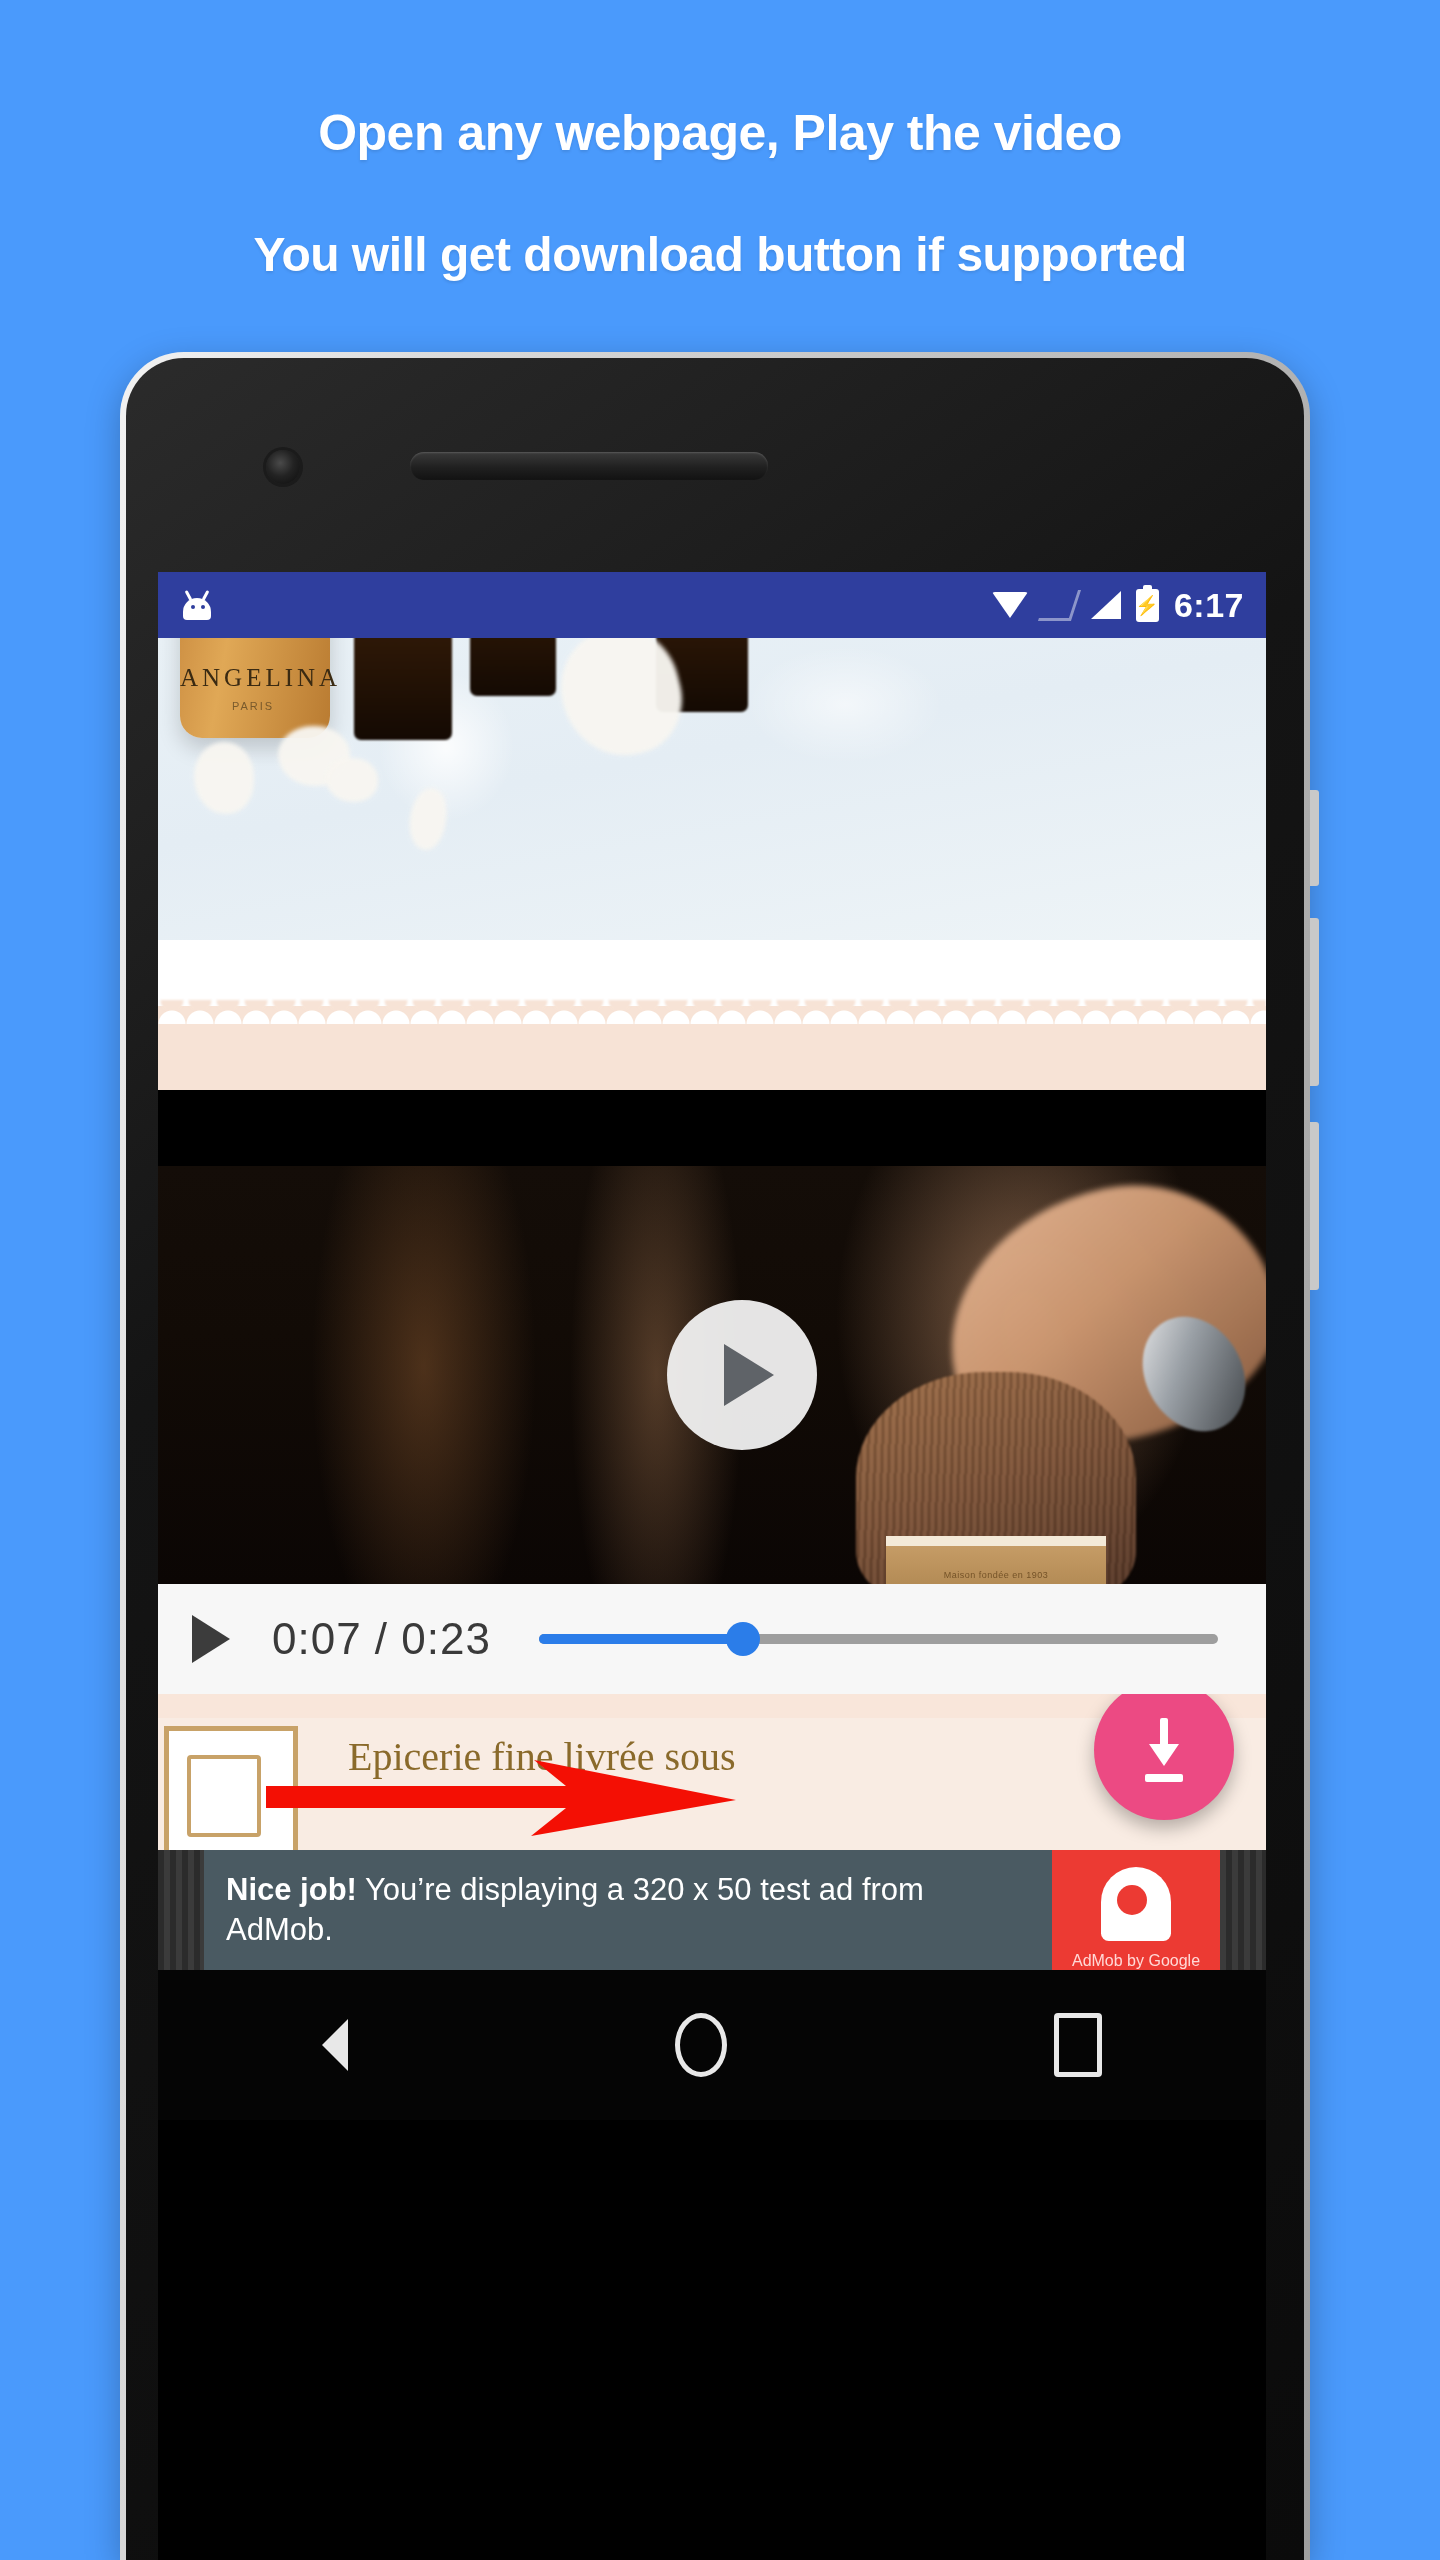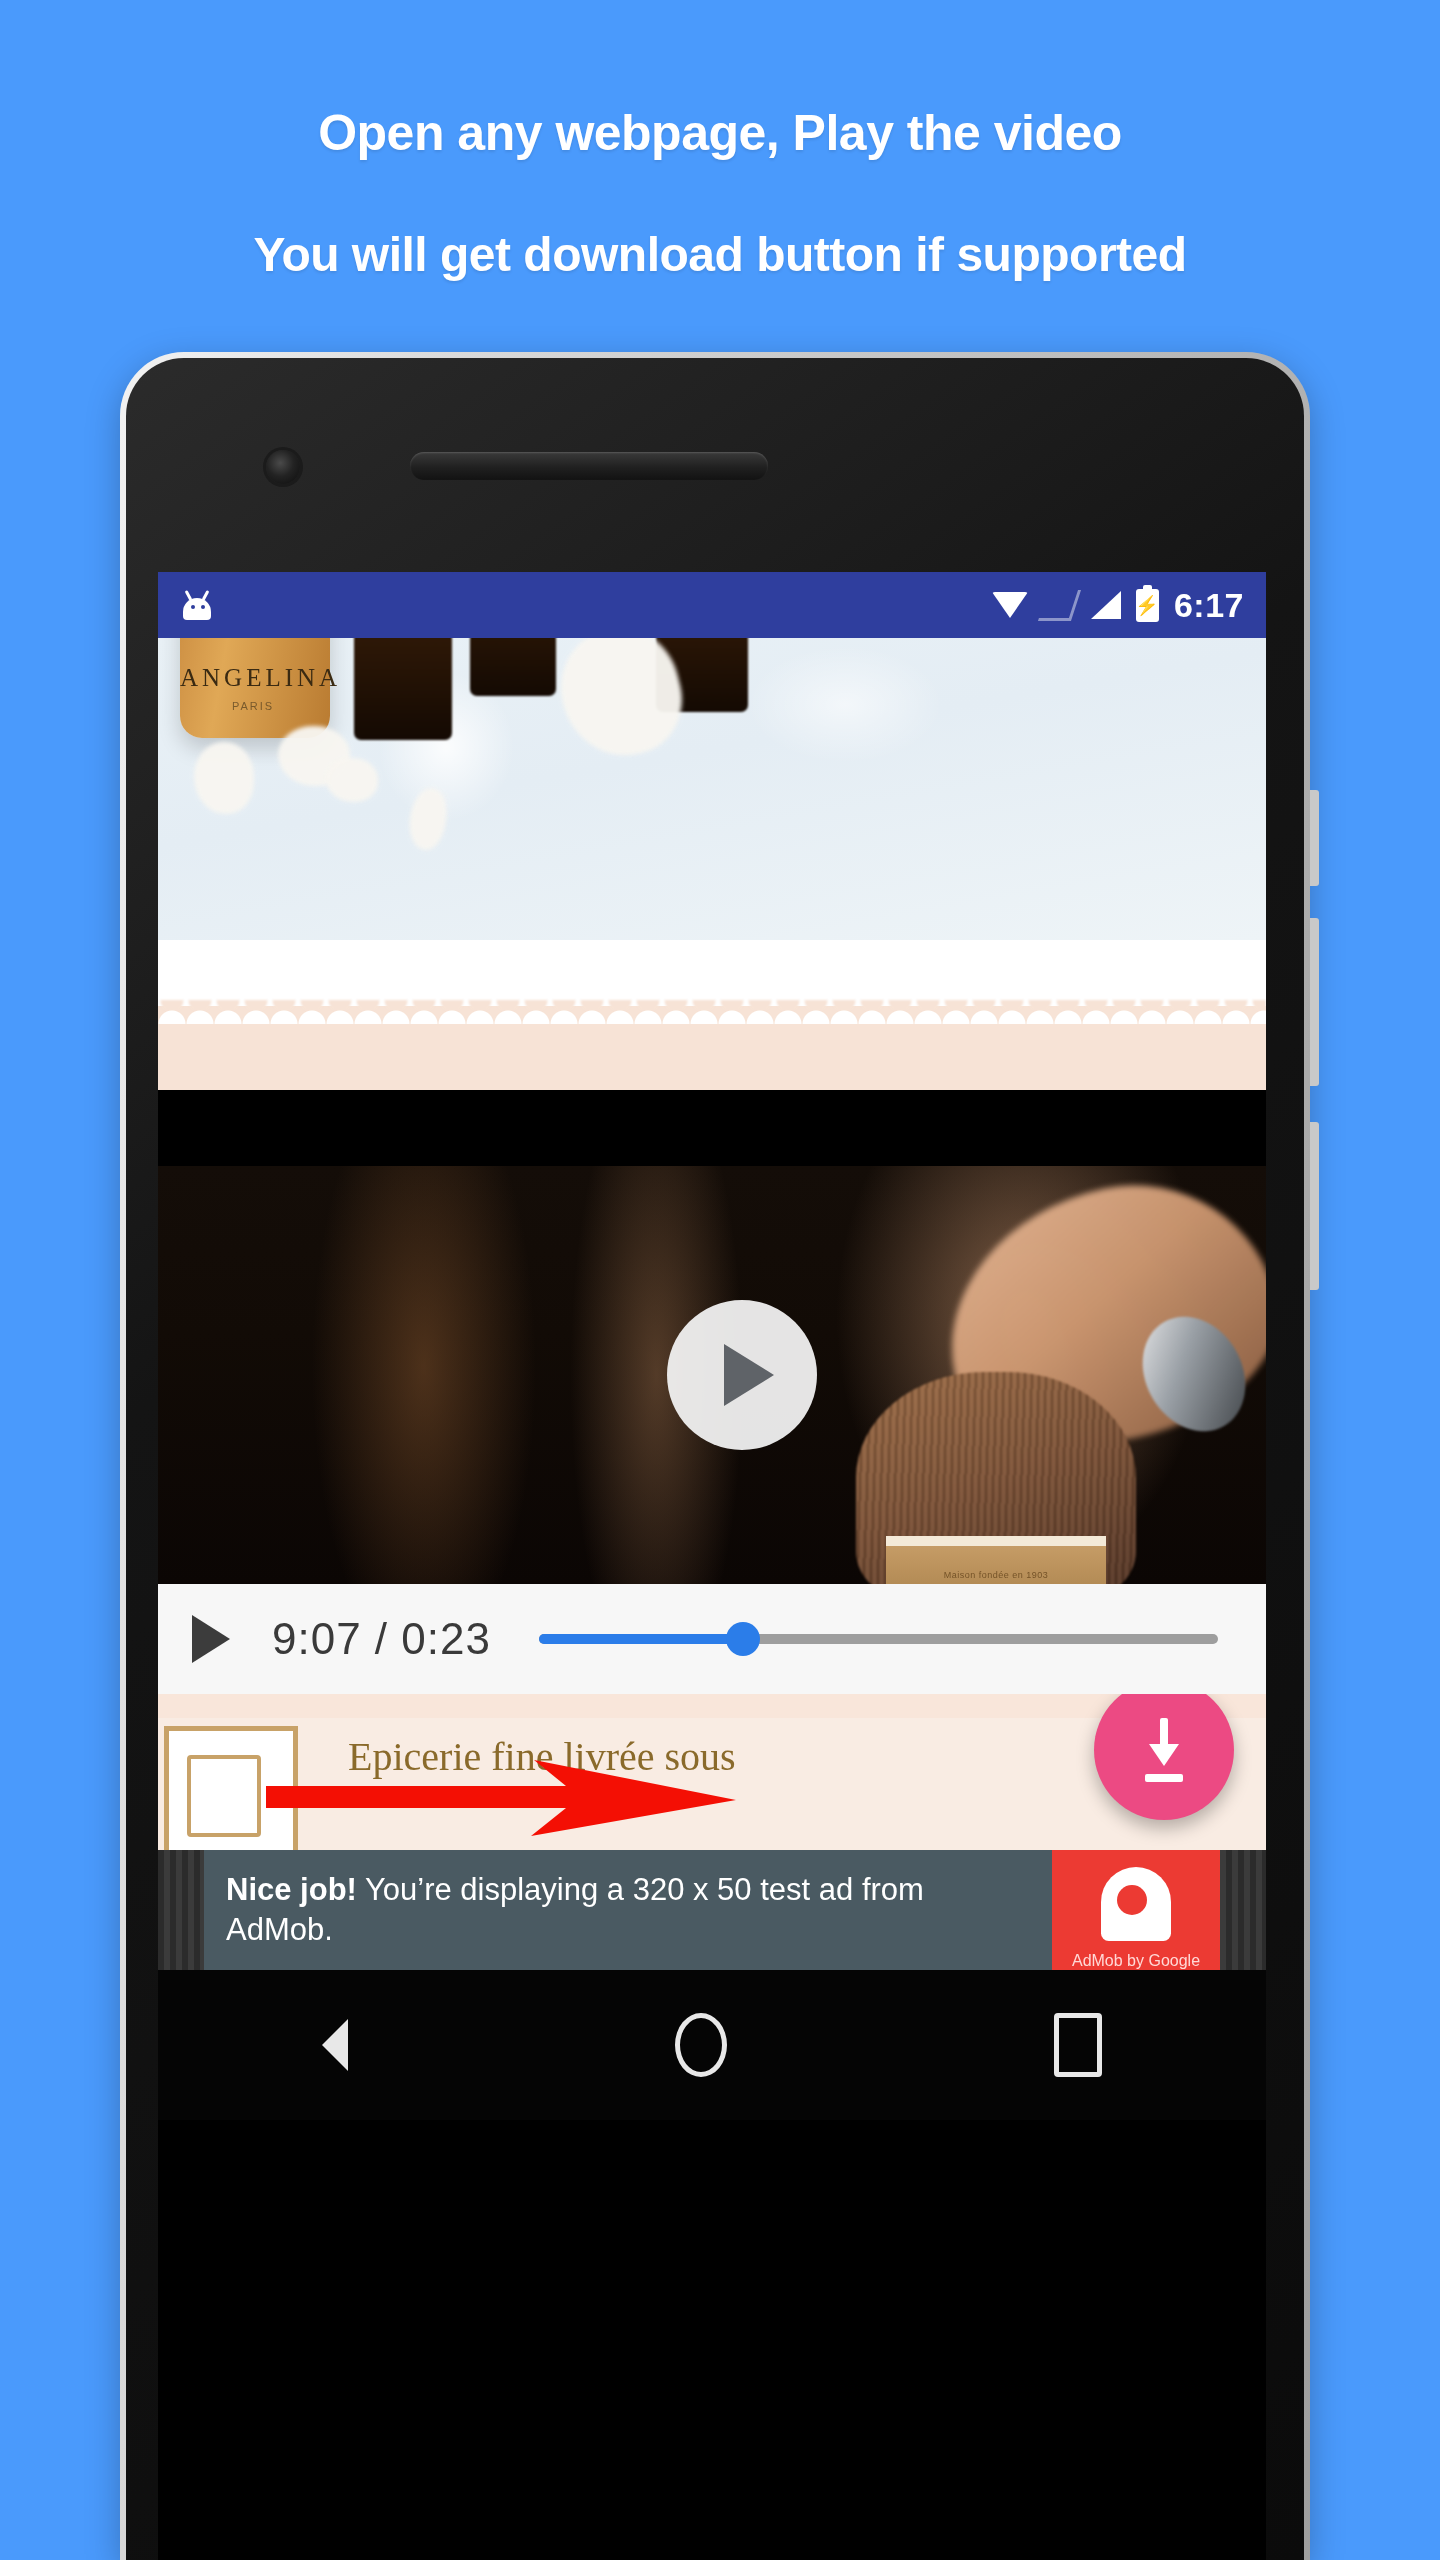--- a/index.html
+++ b/index.html
@@ -469,21 +469,21 @@
           <div class="rim"></div>
           <div class="cuptext">Maison fondée en 1903</div>
         </div>
         <div class="play-overlay">
           <div class="tri"></div>
         </div>
       </div>
 
       <div class="controls">
         <div class="ctl-play"></div>
-        <div class="time">9:07 / 0:23</div>
+        <div class="time">0:07 / 0:23</div>
         <div class="seek">
           <div class="track"></div>
           <div class="fill" style="width: 30%;"></div>
           <div class="thumb" style="left: 30%;"></div>
         </div>
       </div>
 
       <div class="strip">
         <div class="peachtop"></div>
         <div class="card"></div>

